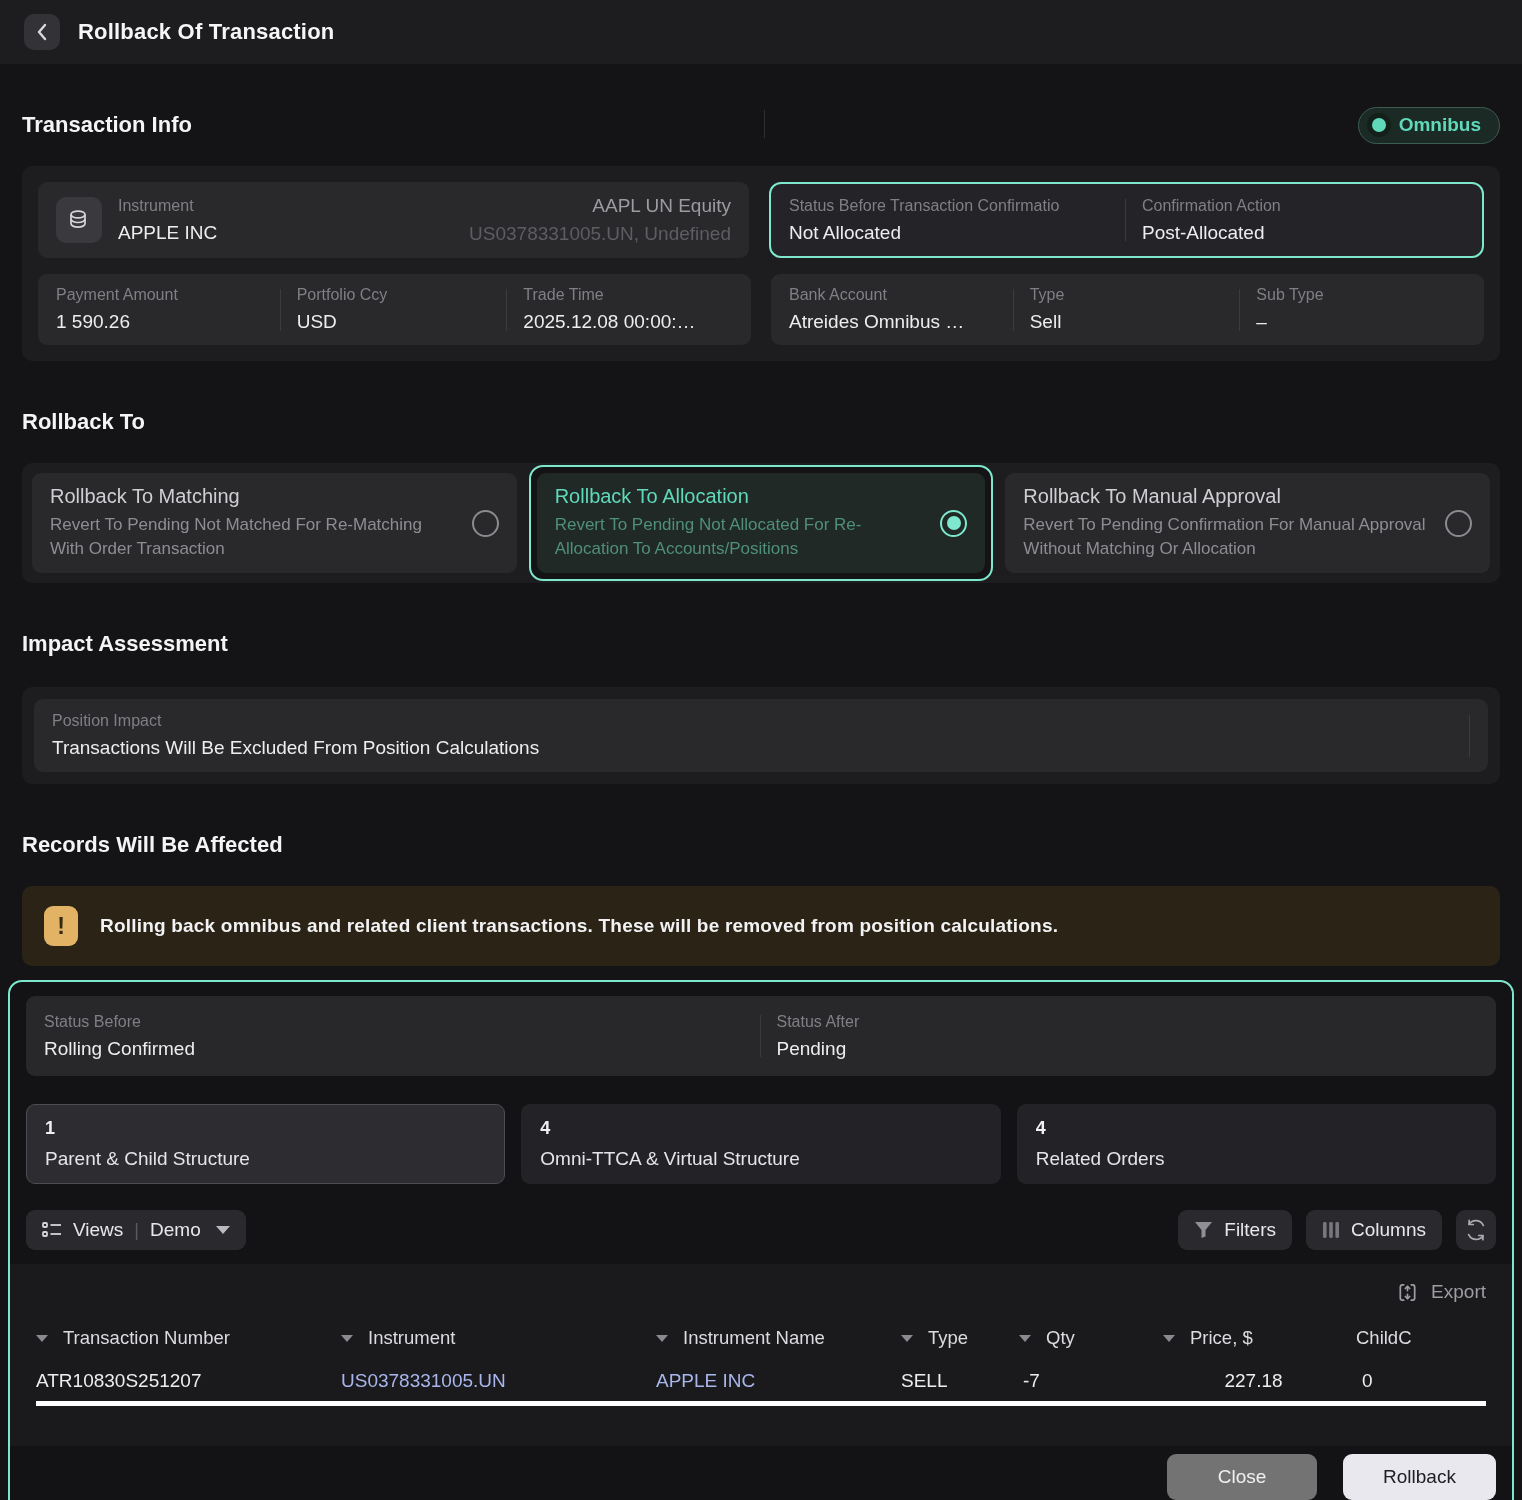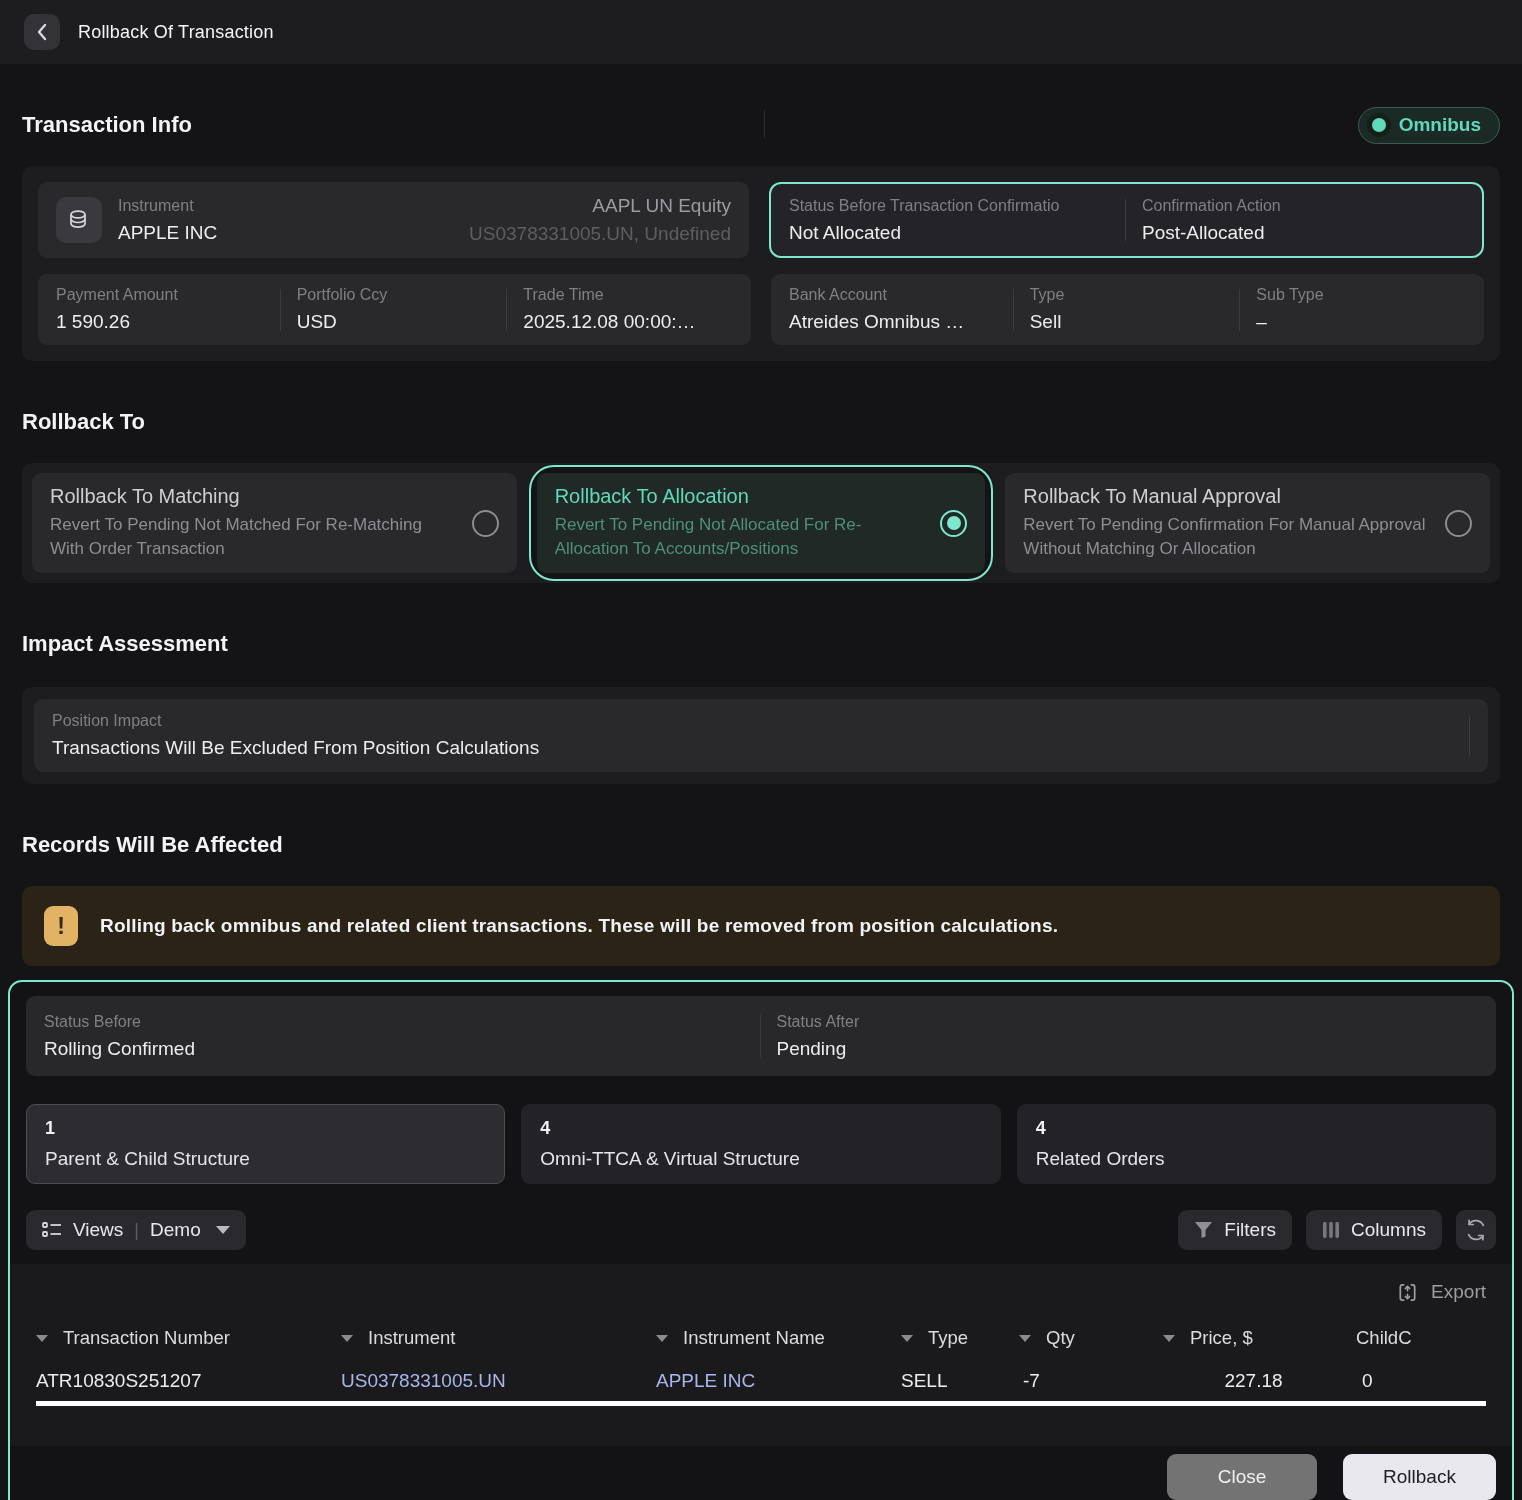--- a/index.html
+++ b/index.html
@@ -8,21 +8,21 @@
     --label:#7f7f85; --dim:#5d5d63; --val:#ededf0; --div:#3b3b3f;
     --teal:#7de8cd; --teal-txt:#5fd9ba; --teal-dim:#4f8f7b; --teal-bg:#202925;
     --warn-bg:#2a2316; --warn:#e3b365; --link:#a9b6ec; --btnlight:#e8e8ee;
   }
   body{ width:1522px; height:1500px; background:var(--bg); color:var(--val);
         font-family:"Liberation Sans", sans-serif; overflow:hidden; }
   svg{ display:block; }
 
   .topbar{ height:64px; background:var(--bar); display:flex; align-items:center; gap:18px; padding:0 24px; }
   .back-btn{ width:36px; height:36px; border-radius:10px; background:#323237; display:flex; align-items:center; justify-content:center; cursor:pointer; }
-  .page-title{ font-size:18px; font-weight:normal; letter-spacing:.2px; color:#f6f6f8; }
+  .page-title{ font-size:22px; font-weight:bold; letter-spacing:.2px; color:#f6f6f8; }
 
   .main{ padding:0 22px; }
   .section-row{ display:flex; align-items:center; position:relative; margin-top:44px; height:34px; }
   .section-title{ font-size:22px; font-weight:bold; color:#f4f4f6; }
   .mid-divider{ position:absolute; left:50.2%; top:2px; width:1px; height:28px; background:#2e2e33; }
 
   .pill{ margin-left:auto; height:37px; border-radius:19px; background:#1c2a25; border:1.5px solid #3a5c51;
          display:flex; align-items:center; gap:8px; padding:0 18px 0 8px; cursor:pointer; }
   .pill-dot-outer{ width:24px; height:24px; border-radius:50%; background:#122019; display:flex; align-items:center; justify-content:center; }
   .pill-dot{ width:14px; height:14px; border-radius:50%; background:var(--teal-txt); }
@@ -49,21 +49,21 @@
   .status-card .field{ flex:1; }
   .grow3 .field{ flex:1; }
   .pad-after{ padding-right:14px; } .pad-before{ padding-left:16px; }
 
   .cards-row{ background:var(--card); border-radius:10px; padding:10px; margin-top:24px; display:flex; gap:12px; align-items:center; }
   .option{ flex:1; background:var(--inner); border-radius:9px; padding:14px 18px; display:flex; align-items:center; gap:14px; min-width:0; height:100px; cursor:pointer; }
   .opt-text{ flex:1; min-width:0; }
   .opt-title{ font-size:20px; color:#cfcfd3; margin-bottom:5px; white-space:nowrap; overflow:hidden; }
   .opt-desc{ font-size:17px; color:#8d8d93; line-height:1.4; }
   .radio{ width:27px; height:27px; border-radius:50%; border:2.5px solid #8b8b91; flex:none; }
-  .opt-sel-wrap{ flex:1; border:2.5px solid var(--teal); border-radius:25px; padding:6px; margin:-10px 0; background:var(--bg); cursor:pointer; }
+  .opt-sel-wrap{ flex:1; border:2.5px solid var(--teal); border-radius:14px; padding:6px; margin:-10px 0; background:var(--bg); cursor:pointer; }
   .opt-sel{ background:var(--teal-bg); border-radius:9px; padding:11px 18px; display:flex; align-items:center; gap:14px; height:100px; }
   .opt-sel .opt-title{ color:var(--teal-txt); }
   .opt-sel .opt-desc{ color:var(--teal-dim); }
   .radio-on{ width:27px; height:27px; border-radius:50%; border:2.5px solid var(--teal); display:flex; align-items:center; justify-content:center; flex:none; }
   .radio-on::after{ content:""; width:14px; height:14px; border-radius:50%; background:var(--teal); }
 
   .impact-card{ background:var(--card); border-radius:10px; padding:12px; margin-top:26px; }
   .impact-inner{ background:var(--inner); border-radius:9px; display:flex; align-items:center; padding:13px 18px; }
   .impact-inner .field{ flex:1; }
 

